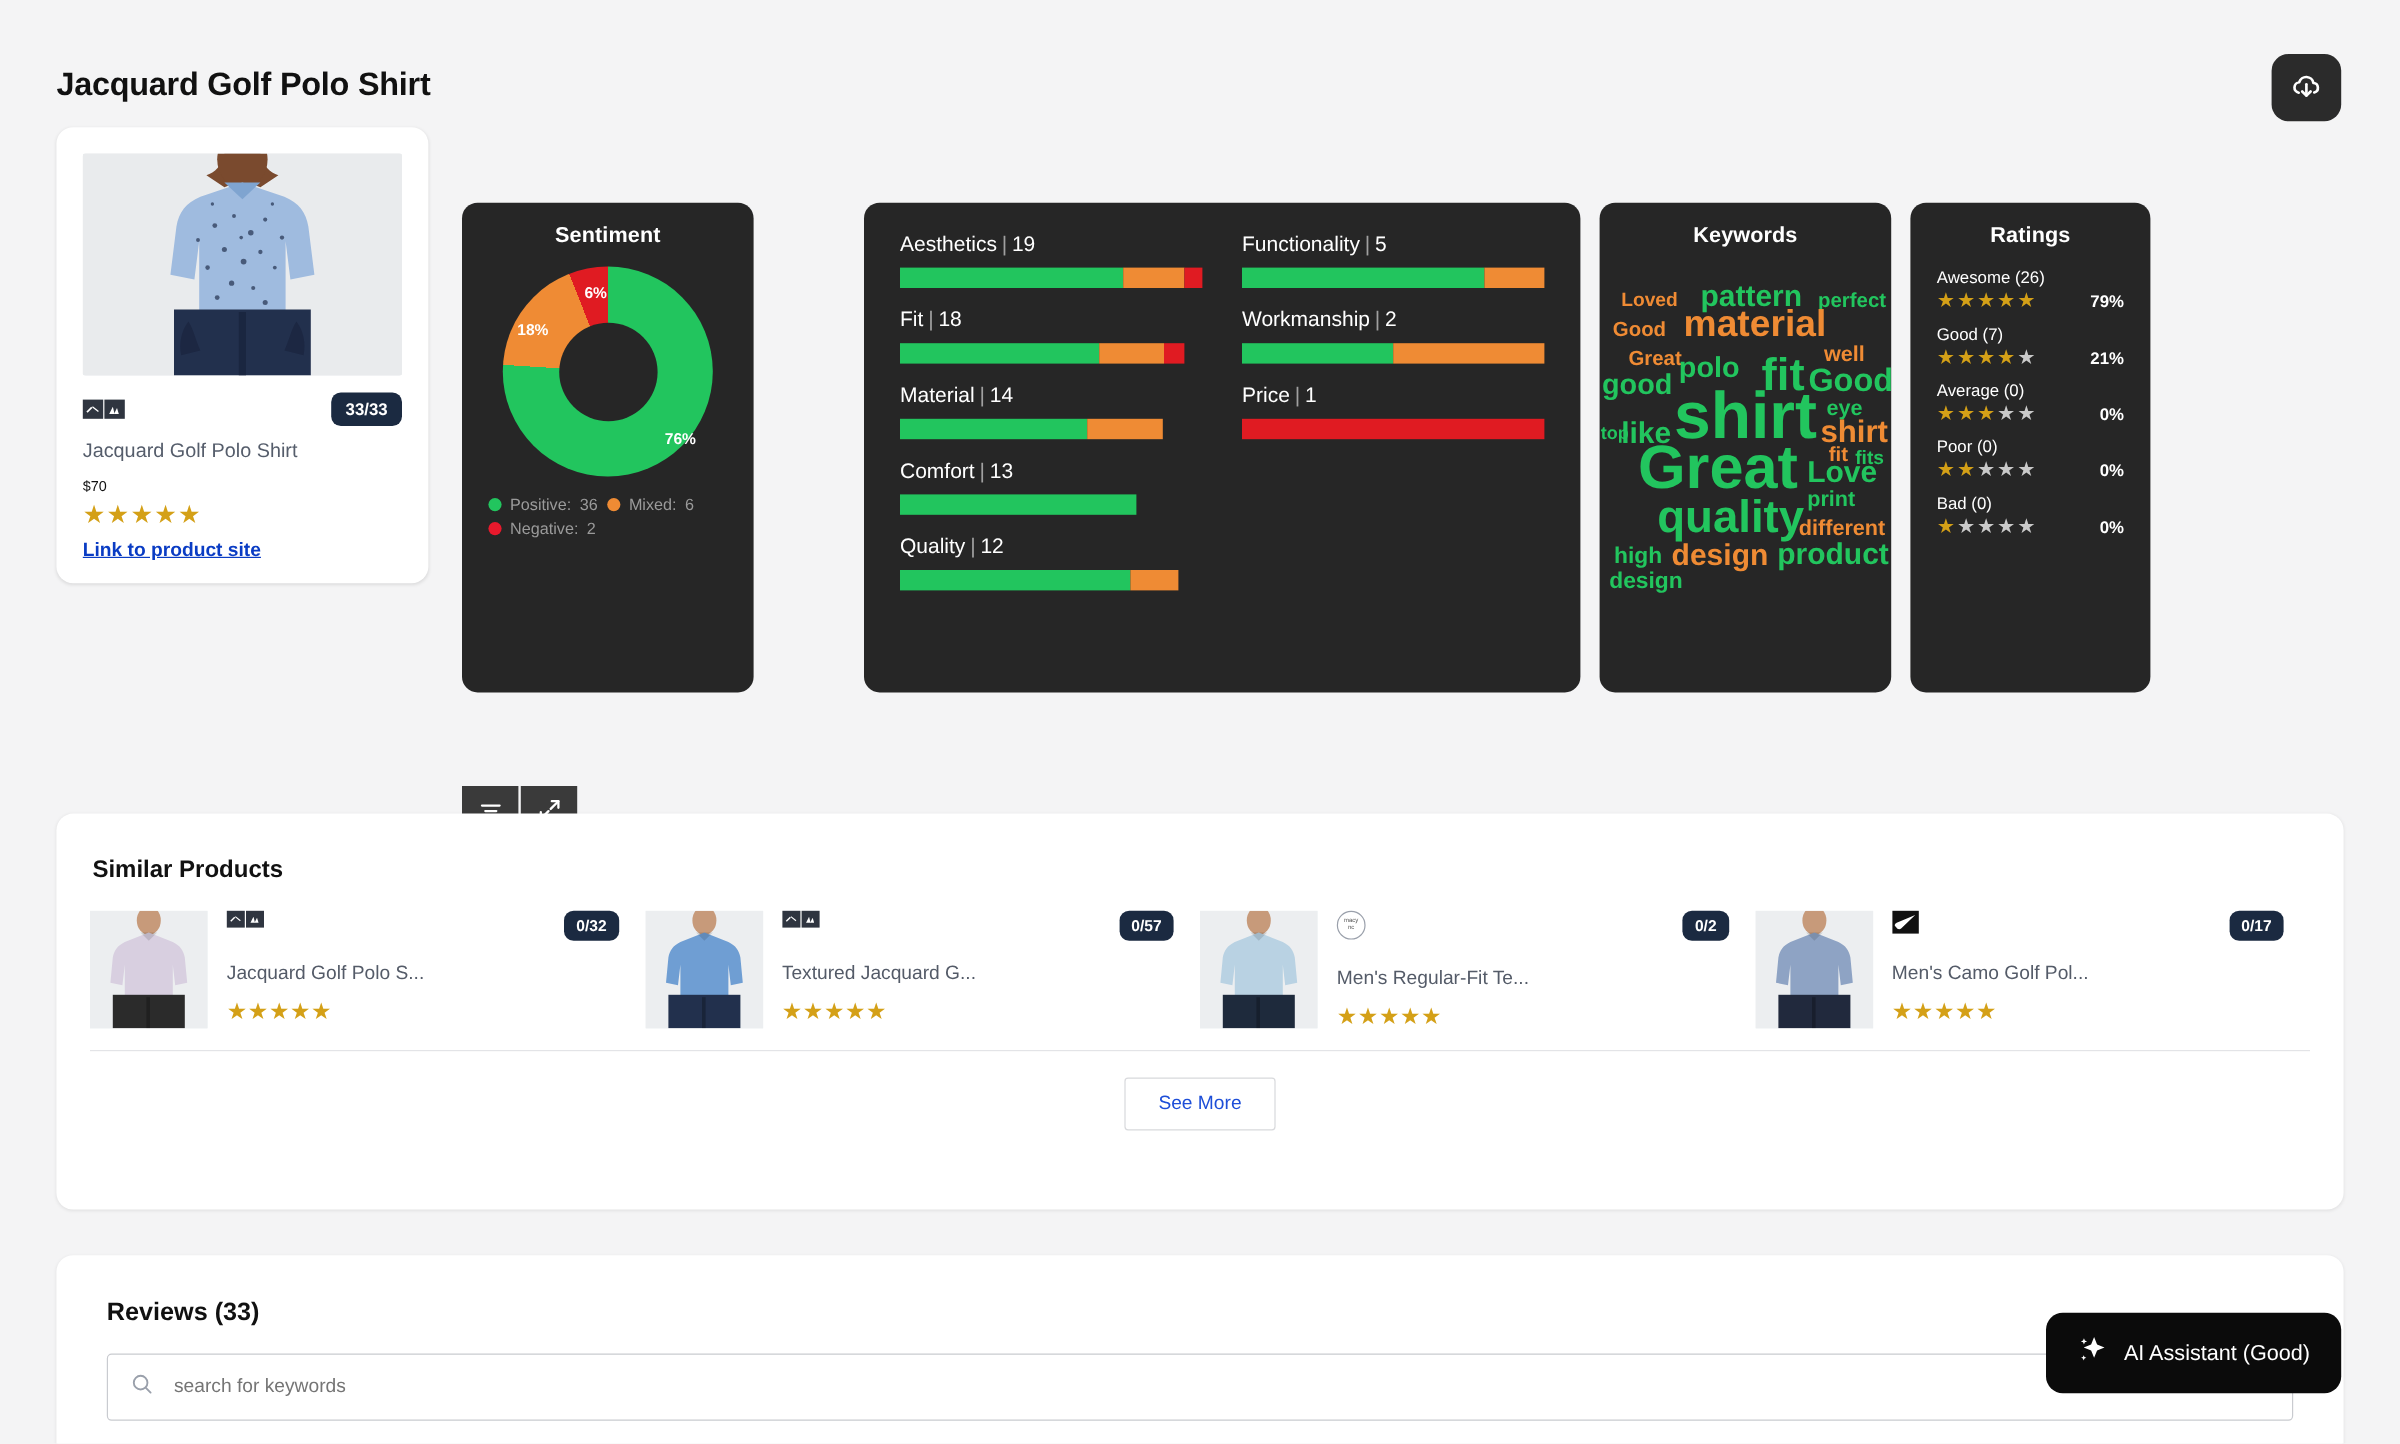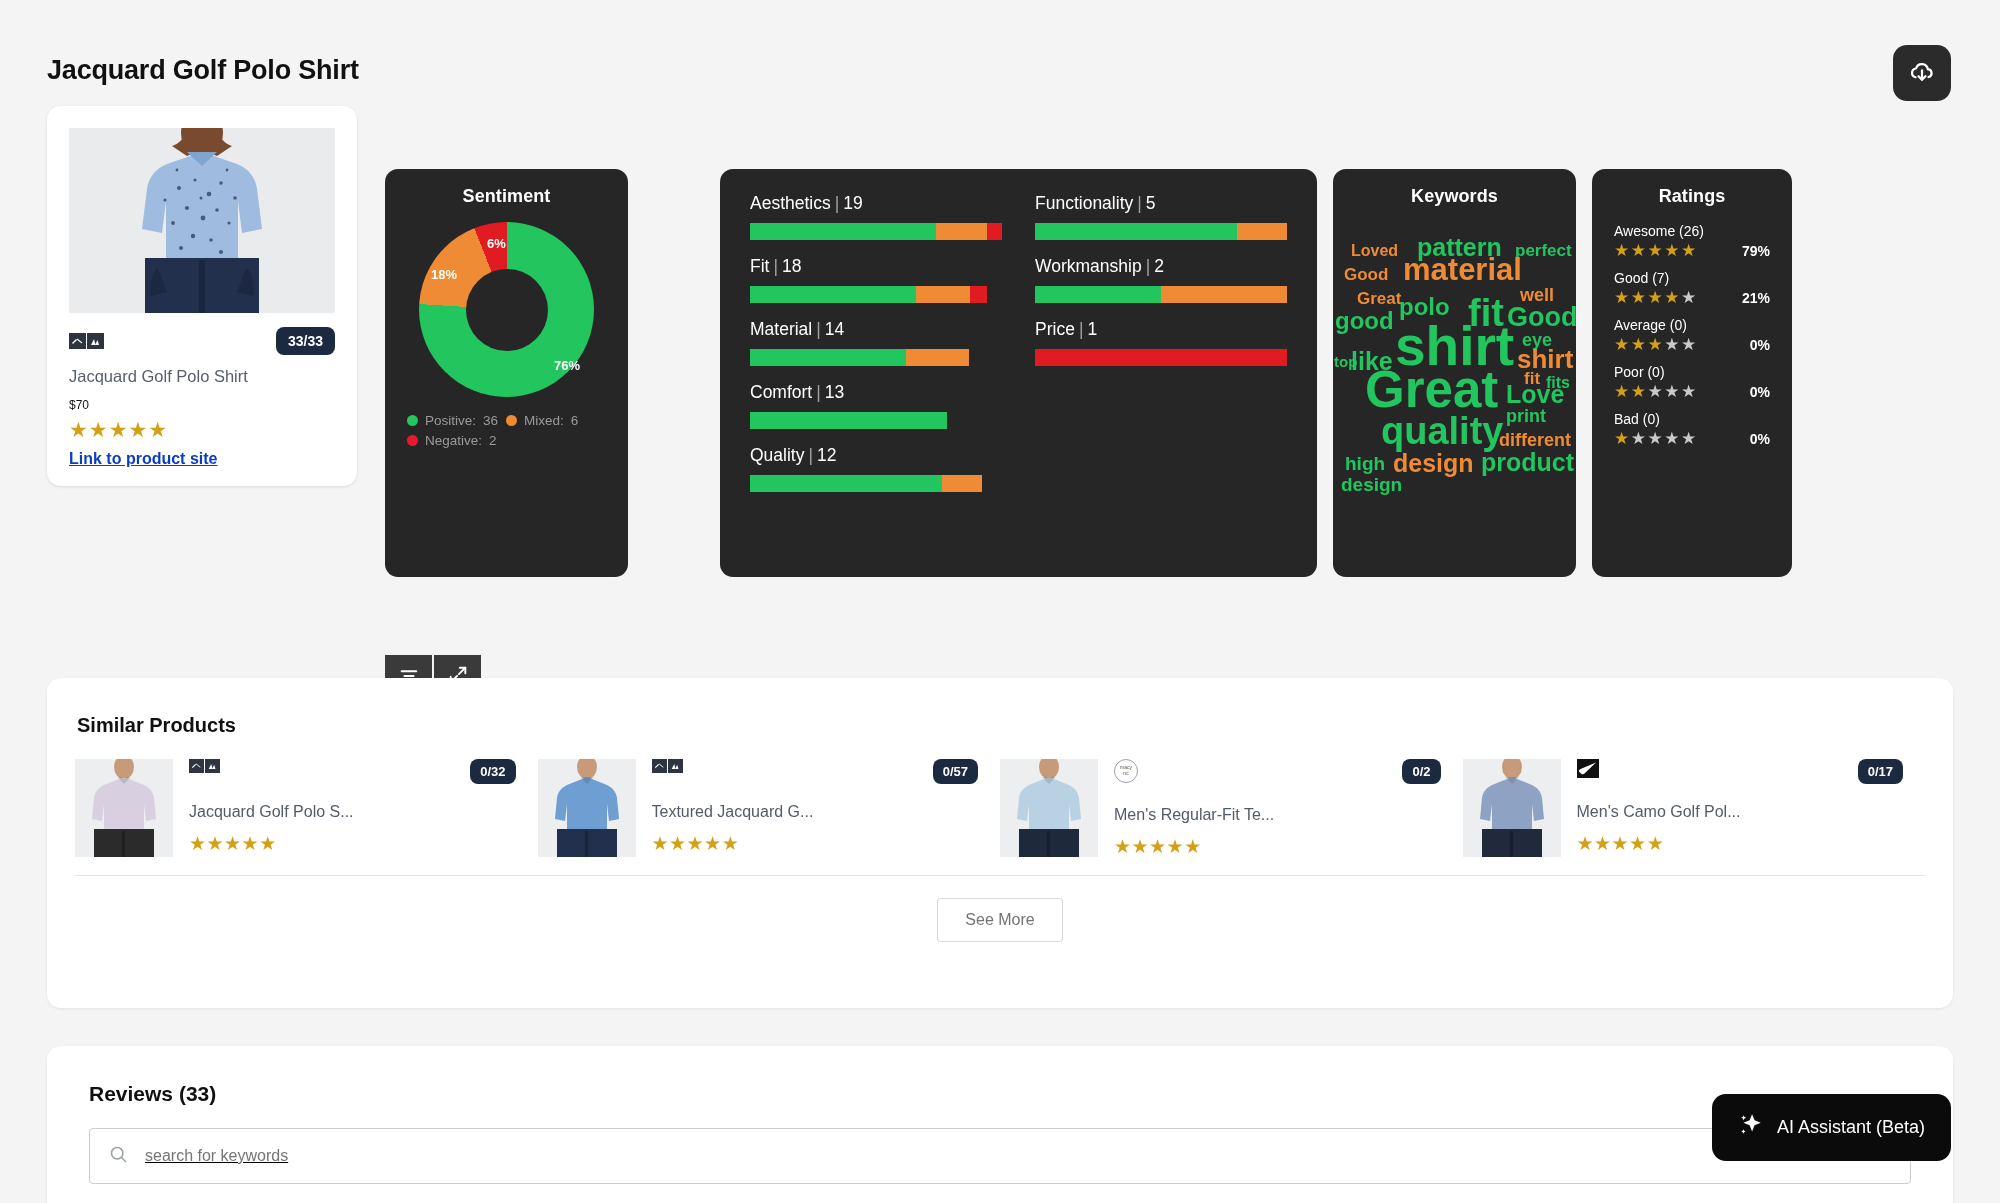--- a/index.html
+++ b/index.html
@@ -142,34 +142,34 @@
   .sim-name { margin-top: 19px; font-size: 16px; color: #545b68; white-space: nowrap;
               overflow: hidden; text-overflow: ellipsis; }
   .sim-stars { margin-top: 13px; font-size: 19px; color: #d4a017; letter-spacing: 0.5px; line-height: 1; }
   .sim-badge {
     background: #1b2a41; color: #fff; font-size: 13px; font-weight: bold;
     border-radius: 8px; padding: 6px 10px; line-height: 1; margin-right: 22px;
   }
   .divider { margin: 18px 28px 0 28px; height: 1px; background: #e3e4e7; }
   .see-more-wrap { display: flex; justify-content: center; margin-top: 22px; }
   .see-more {
-    border: 1px solid #d8d9dc; background: #fff; color: #737373; font-size: 16px;
+    border: 1px solid #d8d9dc; background: #fff; color: #1d4ed8; font-size: 16px;
     padding: 12px 27px; border-radius: 3px; cursor: pointer;
     font-family: "Liberation Sans", sans-serif;
   }
 
   
   .reviews-card {
     position: absolute; left: 47px; top: 1046px; width: 1906px; height: 200px;
     background: #fff; border-radius: 14px 14px 0 0; box-shadow: 0 1px 3px rgba(0,0,0,0.08);
   }
   .reviews-title { padding: 36px 0 0 42px; font-size: 21px; font-weight: bold; color: #111; }
   .search-box {
     margin: 22px 42px 0 42px; height: 56px; border: 1px solid #c9cbd0; border-radius: 4px;
-    display: flex; align-items: center; padding: 0 18px; gap: 16px; text-decoration: underline;
+    display: flex; align-items: center; padding: 0 18px; gap: 16px;
   }
   .search-box svg { width: 21px; height: 21px; flex: 0 0 21px; }
   .search-input {
     border: none; outline: none; font-size: 16px; color: #6b7280; flex: 1;
     background: transparent; font-family: "Liberation Sans", sans-serif;
   }
 
   
   .ai-btn {
     position: absolute; right: 49px; bottom: 42px;
@@ -584,14 +584,14 @@
 </div>
 
 <button class="ai-btn">
   <span>
     <svg viewBox="0 0 24 24" fill="#fff">
       <path d="M13 2l2.3 5.7L21 10l-5.7 2.3L13 18l-2.3-5.7L5 10l5.7-2.3z"></path>
       <path d="M5.2 3.0l.7 1.7 1.7.7-1.7.7-.7 1.7-.7-1.7L2.8 5.4l1.7-.7z"></path>
       <path d="M5.0 16.0l.6 1.4 1.4.6-1.4.6-.6 1.4-.6-1.4-1.4-.6 1.4-.6z"></path>
     </svg>
   </span>
-  <span>AI Assistant (Beta)</span>
+  <span>AI Assistant (Good)</span>
 </button>
 
 </body></html>

